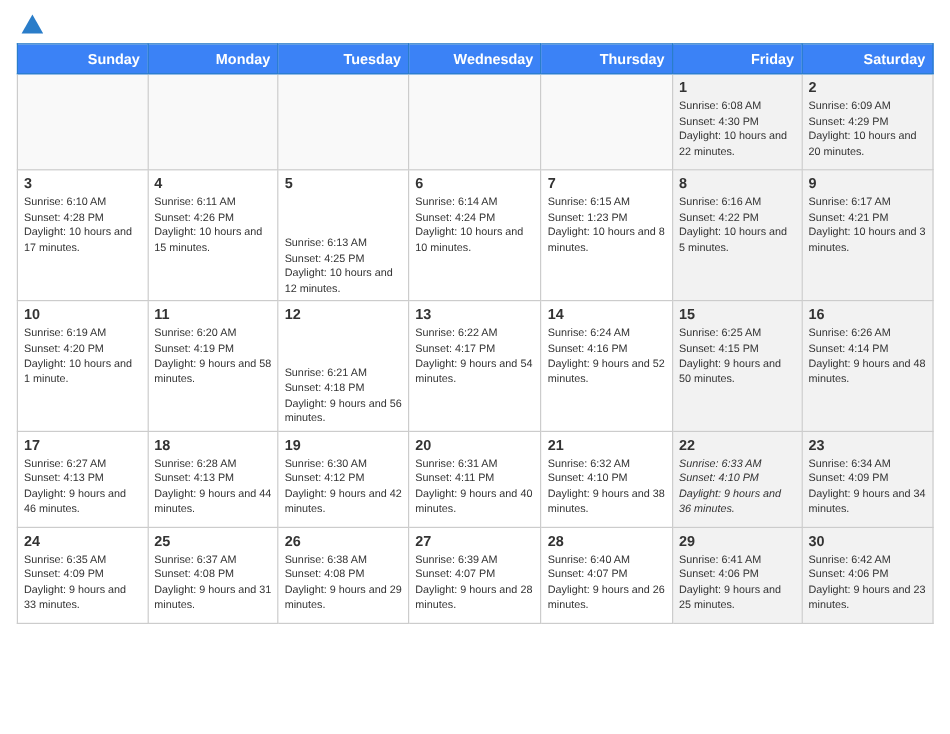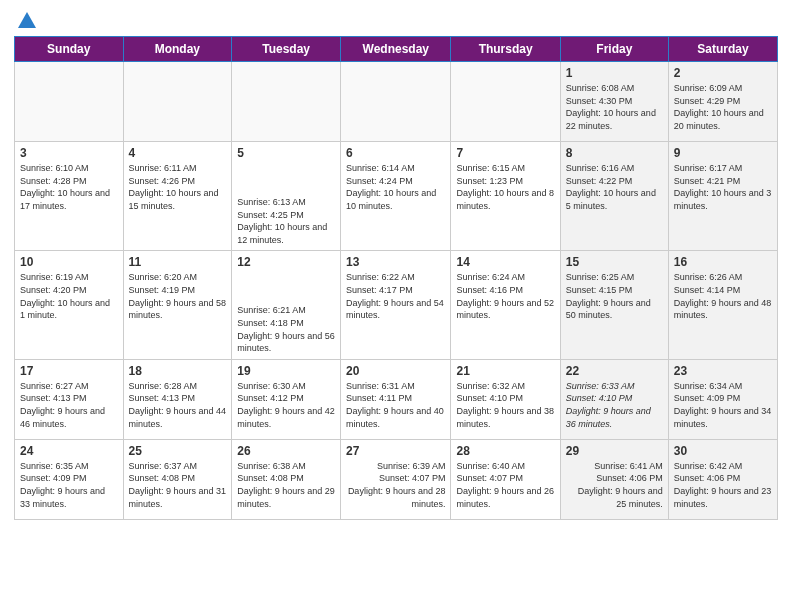--- a/index.html
+++ b/index.html
@@ -4,21 +4,21 @@
   <style>
     * { margin: 0; padding: 0; box-sizing: border-box; }
     body { font-family: Arial, sans-serif; background: #fff; width: 792px; height: 612px; overflow: hidden; }
     .container { width: 792px; padding: 10px 14px; }
     .header { display: flex; justify-content: space-between; align-items: flex-start; margin-bottom: 8px; }
     .logo { display: flex; flex-direction: column; align-items: flex-start; }
     .title-section { text-align: right; }
     .month-title { font-size: 32px; font-weight: normal; color: #333; }
     .subtitle { font-size: 14px; color: #555; }
     .calendar { width: 100%; border-collapse: collapse; }
-    .calendar th { background: #701a75; color: #fff; text-align: center; padding: 5px 6px; font-size: 12px; font-weight: bold; border: 1px solid #2a7dc9; }
+    .calendar th { background: #3b82f6; color: #fff; text-align: right; padding: 5px 6px; font-size: 12px; font-weight: bold; border: 1px solid #2a7dc9; }
     .calendar td { border: 1px solid #ccc; vertical-align: top; padding: 4px 5px; font-size: 9.5px; color: #333; width: 113px; height: 80px; background: #fff; }
     .calendar td.empty { background: #f9f9f9; }
     .calendar td.shaded { background: #f2f2f2; }
     .day-num { font-weight: bold; font-size: 12px; margin-bottom: 2px; }
     .day-info { font-size: 9px; line-height: 1.4; color: #333; }
   </style>
 </head>
 <body>
 
 <div class="container">
@@ -216,33 +216,33 @@
 Daylight: 9 hours and 31 minutes.</div>
           </td>
           <td>
             <div class="day-num">26</div>
             <div class="day-info" style="white-space: pre-line;">Sunrise: 6:38 AM
 Sunset: 4:08 PM
 Daylight: 9 hours and 29 minutes.</div>
           </td>
           <td>
             <div class="day-num">27</div>
-            <div class="day-info" style="white-space: pre-line; text-align: right;">Sunrise: 6:39 AM
+            <div class="day-info" style="white-space: pre-line;">Sunrise: 6:39 AM
 Sunset: 4:07 PM
 Daylight: 9 hours and 28 minutes.</div>
           </td>
           <td>
             <div class="day-num">28</div>
             <div class="day-info" style="white-space: pre-line;">Sunrise: 6:40 AM
 Sunset: 4:07 PM
 Daylight: 9 hours and 26 minutes.</div>
           </td>
           <td class="shaded">
             <div class="day-num">29</div>
-            <div class="day-info" style="white-space: pre-line; text-align: right;">Sunrise: 6:41 AM
+            <div class="day-info" style="white-space: pre-line;">Sunrise: 6:41 AM
 Sunset: 4:06 PM
 Daylight: 9 hours and 25 minutes.</div>
           </td>
           <td class="shaded">
             <div class="day-num">30</div>
             <div class="day-info" style="white-space: pre-line;">Sunrise: 6:42 AM
 Sunset: 4:06 PM
 Daylight: 9 hours and 23 minutes.</div>
           </td>
         </tr>

